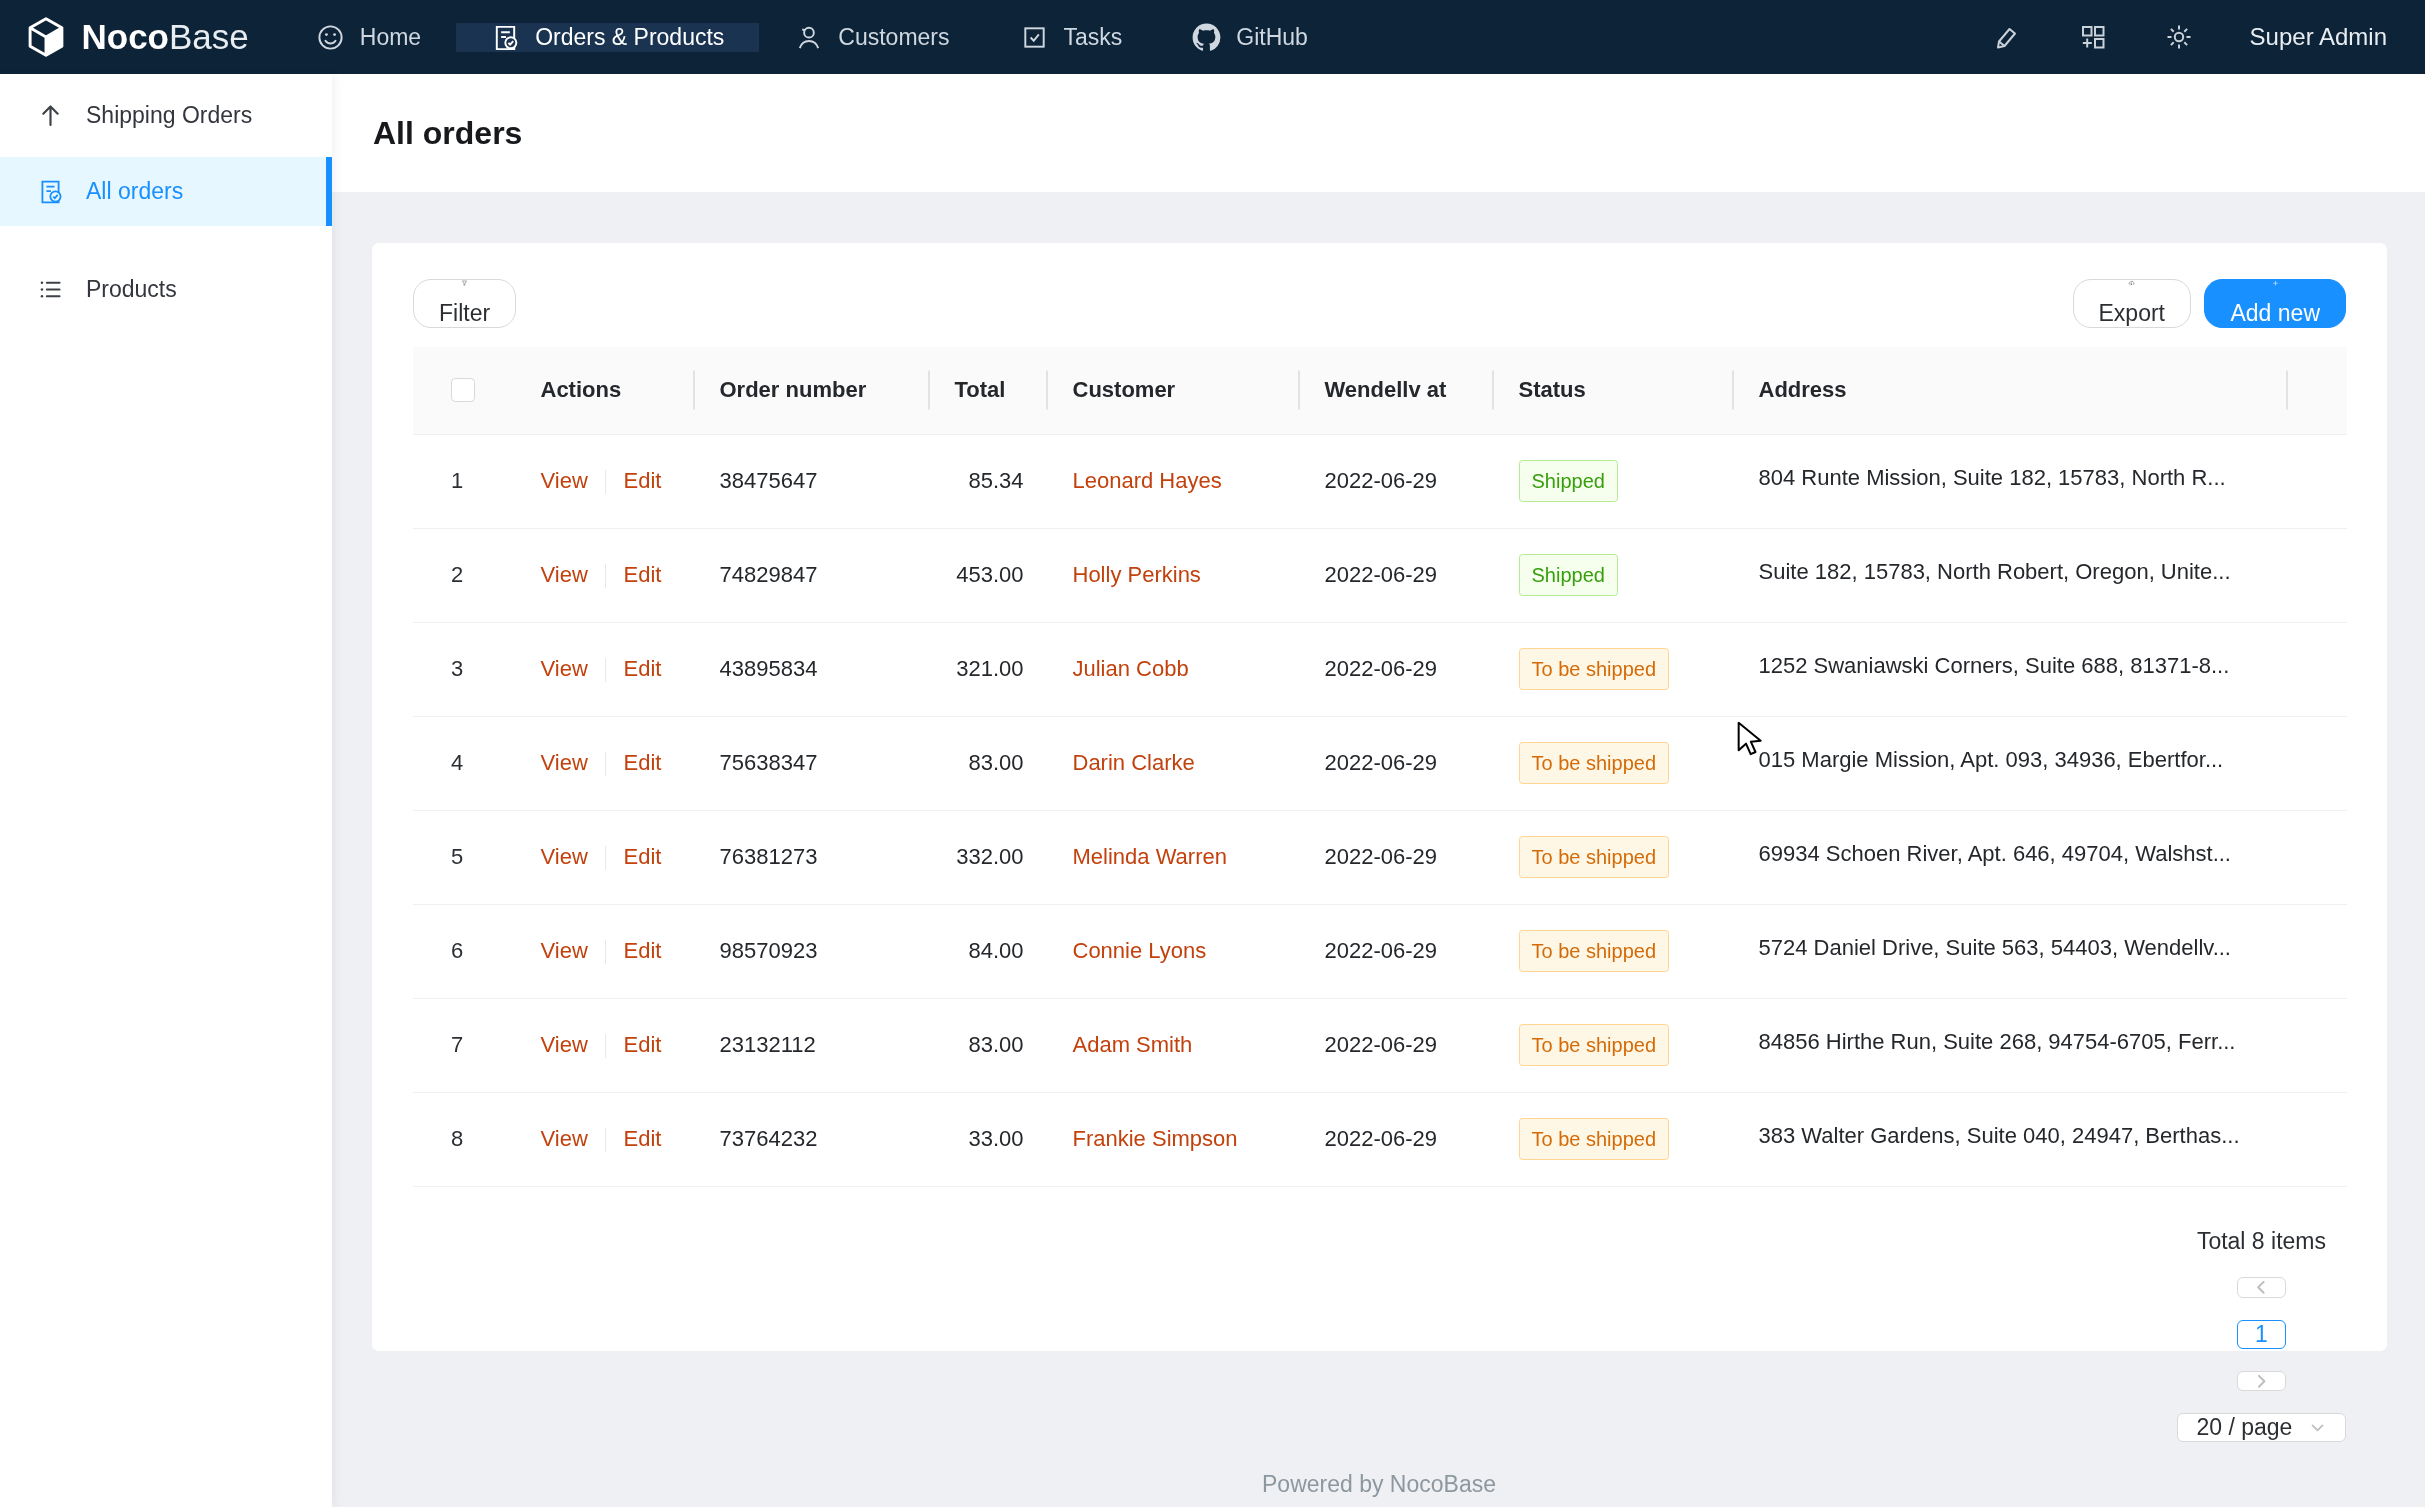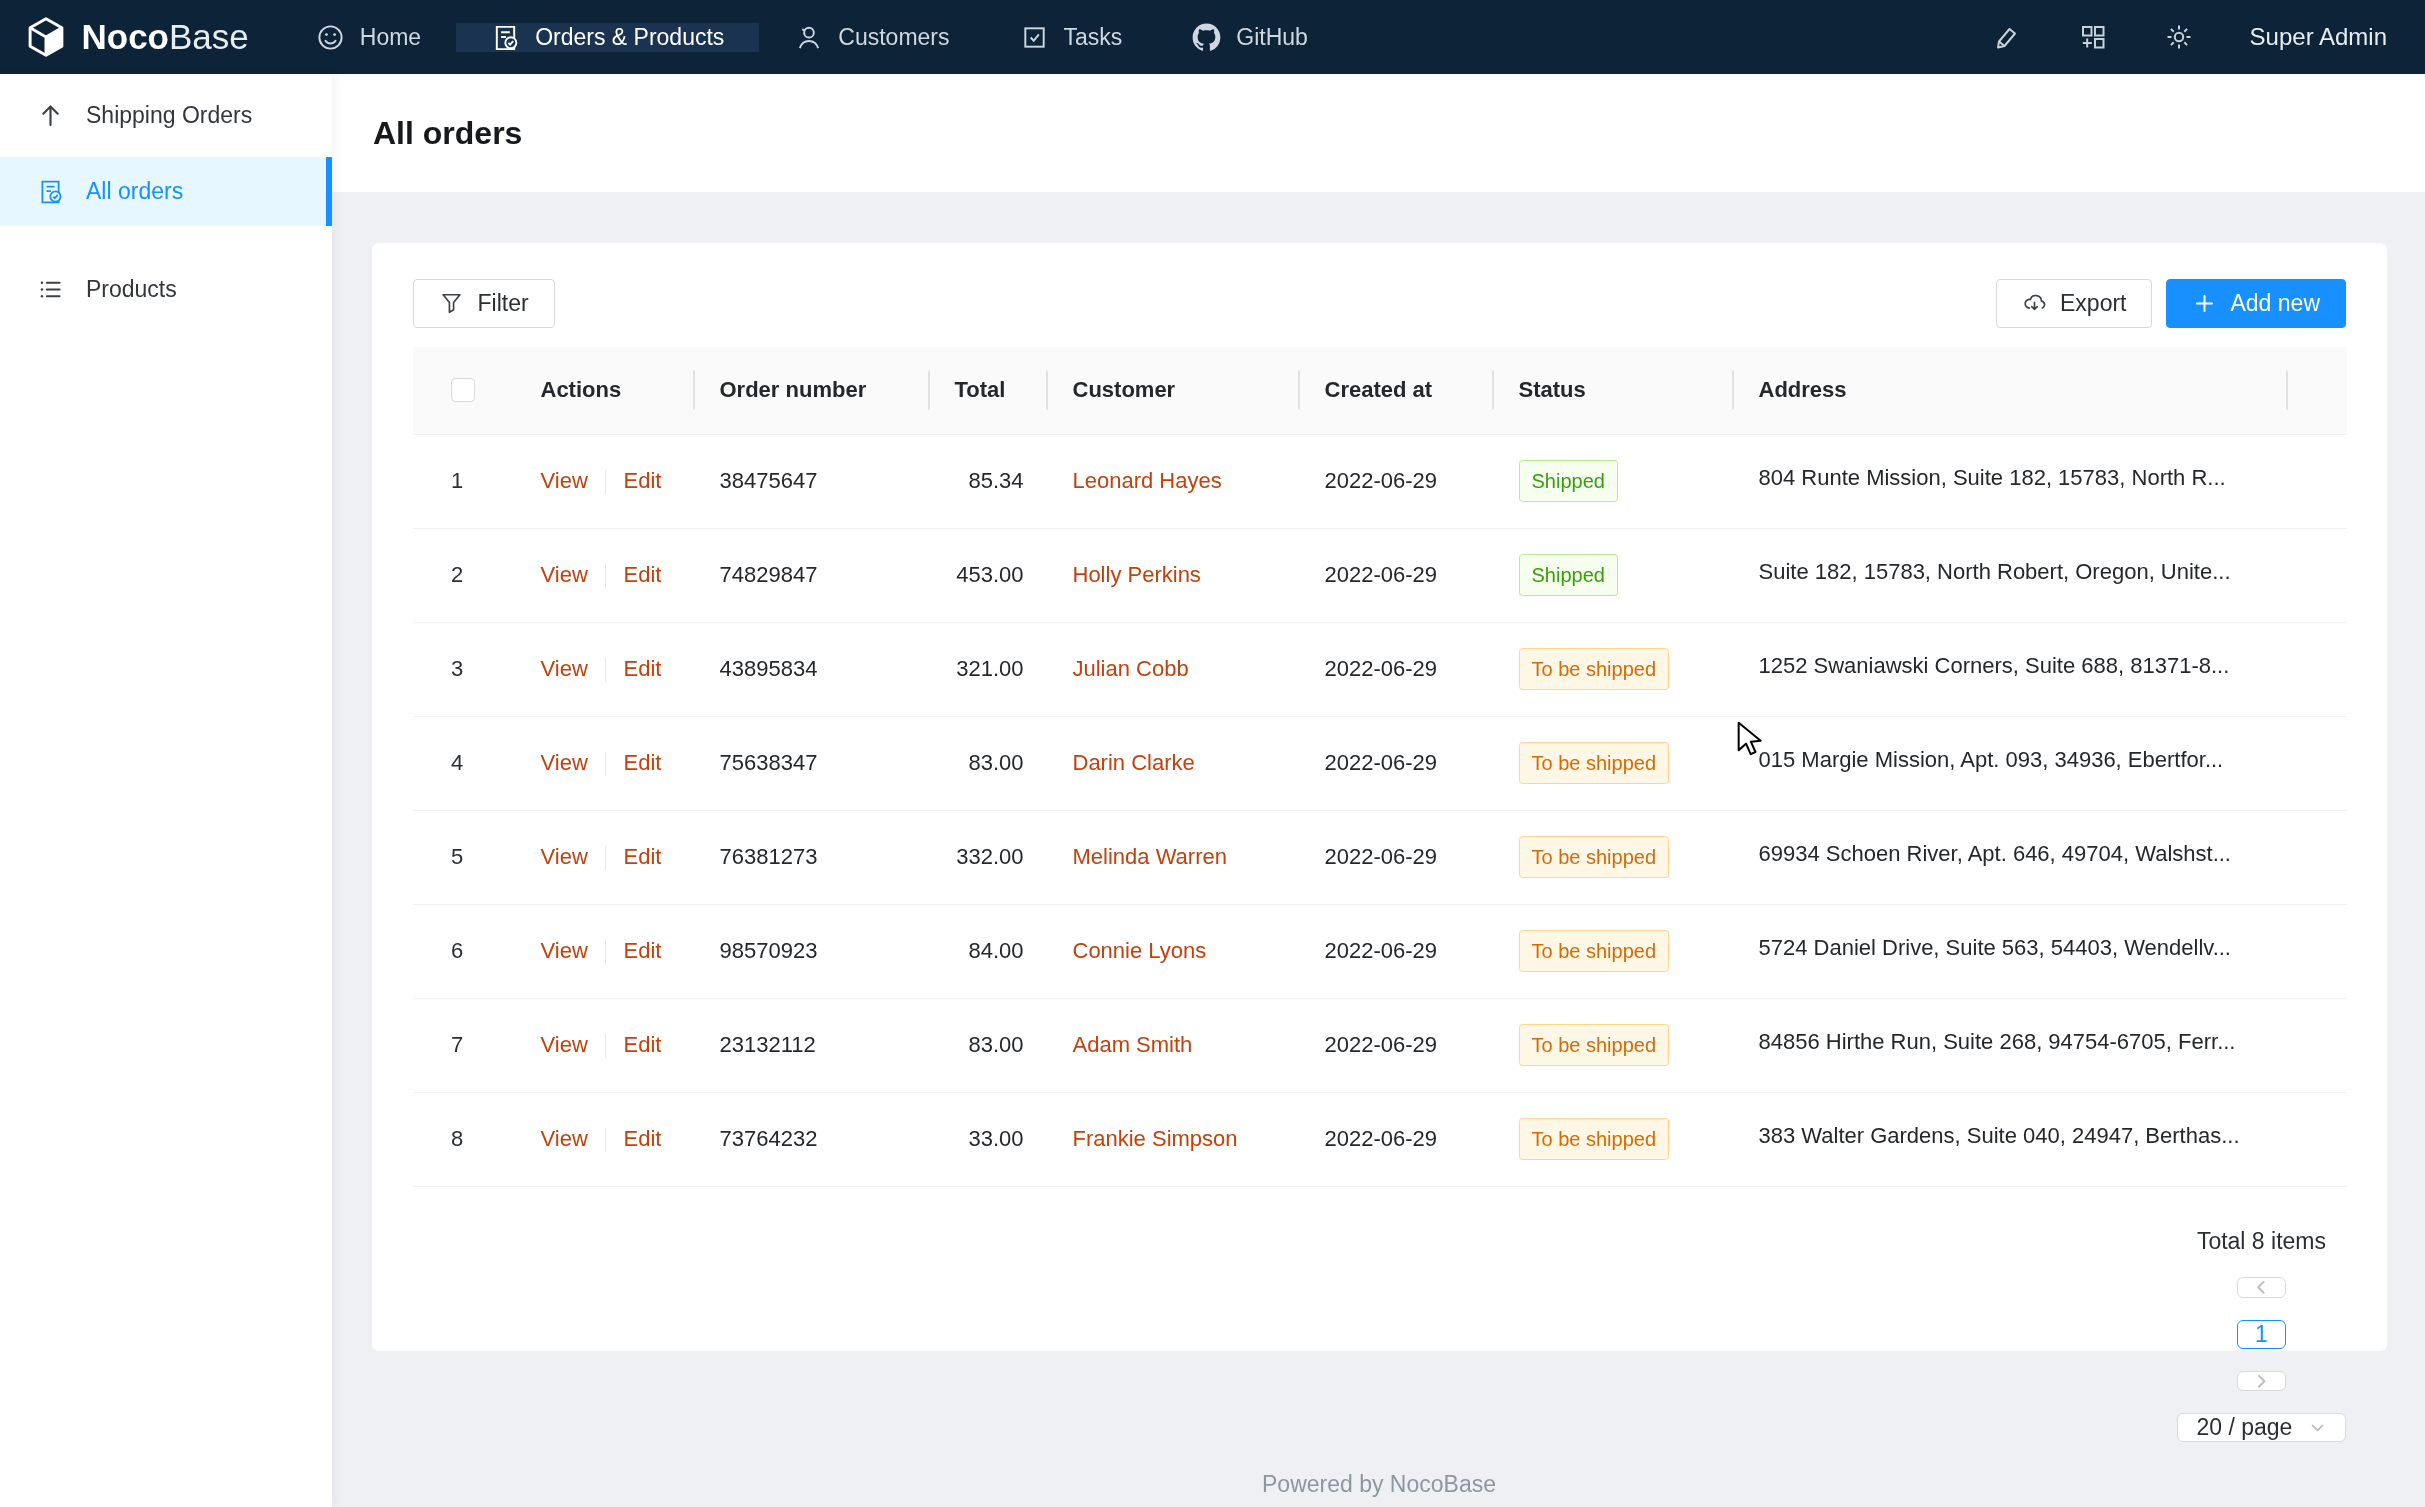--- a/index.html
+++ b/index.html
@@ -61,21 +61,21 @@
 
   
   .card {
     position:absolute; left:372px; top:243px; width:2015px; height:1108px;
     background:#fff; border-radius:6.8px;
   }
   .toolbar { position:absolute; left:41px; right:41px; top:36px; height:49px; display:flex; align-items:center; }
   .btn {
     display:inline-flex; align-items:center; justify-content:center; gap:13.5px;
     height:49px; padding:0 25px; background:#fff; border:1.7px solid #d9d9d9;
-    border-radius:4px; font-size:23px; color:#2b2f33; cursor:pointer; white-space:nowrap;
+    border-radius:18px; font-size:23px; color:#2b2f33; cursor:pointer; white-space:nowrap;flex-direction:column;
   }
   .btn .bicon { width:25px; height:25px; color:#3d4248; }
   .toolbar-right { margin-left:auto; display:flex; gap:13.5px; }
   .btn.primary { background:#1890ff; border-color:#1890ff; color:#fff; }
   .btn.primary .bicon { color:#fff; }
 
   
   table.orders { position:absolute; left:41px; top:104px; width:1934px; border-collapse:collapse; table-layout:fixed; }
   col.c1{width:103px} col.c2{width:179px} col.c3{width:235px} col.c4{width:118px}
   col.c5{width:252px} col.c6{width:194px} col.c7{width:240px} col.c8{width:554px} col.c9{width:59px}
@@ -277,21 +277,21 @@
     </colgroup>
     <thead>
       <tr>
         <th class="col-check">
             <div class="checkbox"></div>
           </th>
         <th class="sep">Actions</th>
         <th class="sep">Order number</th>
         <th class="sep">Total</th>
         <th class="sep">Customer</th>
-        <th class="sep">Created at</th>
+        <th class="sep">Wendellv at</th>
         <th class="sep">Status</th>
         <th class="sep">Address</th>
         <th></th>
       </tr>
     </thead>
     <tbody id="orders-tbody">
     <tr>
       <td class="c-idx"><span>1</span></td>
       <td class="c-act">
         <a class="lnk">View</a><span class="vdiv"></span><a class="lnk">Edit</a>

